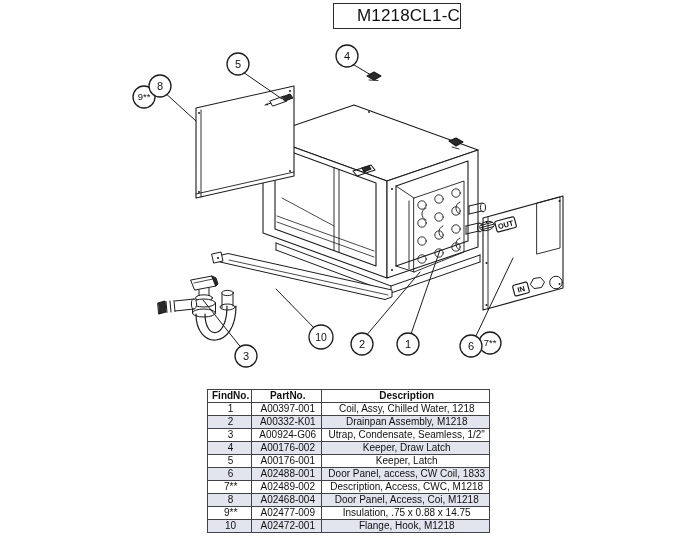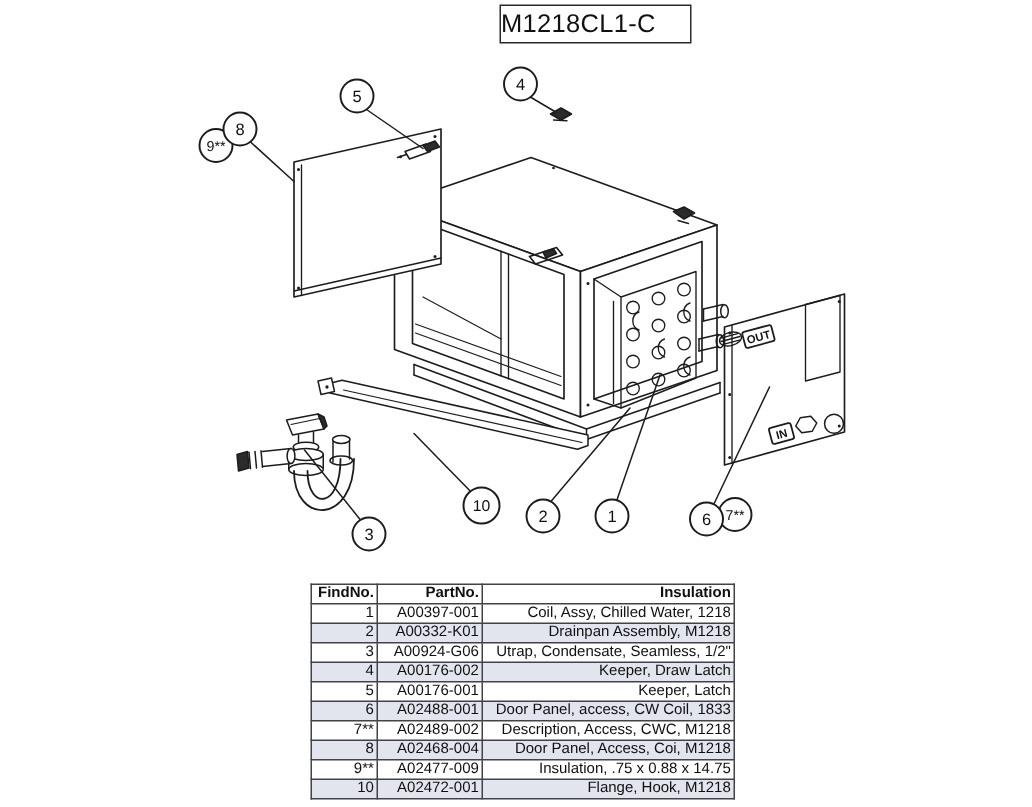--- a/index.html
+++ b/index.html
@@ -3,33 +3,33 @@
 <meta charset="utf-8">
 <style>
   html,body { margin:0; padding:0; background:#ffffff; }
   .sheet {
     position:relative; width:688px; height:538px; background:#ffffff;
     font-family:"Liberation Sans", sans-serif; overflow:hidden; color:#111;
   }
   .title-box {
     position:absolute; left:333px; top:3px; width:126px; height:24px;
     border:1.4px solid #2a2a2a; background:#fff;
-    display:flex; align-items:center; justify-content:flex-start;
+    display:flex; align-items:center; justify-content:flex-end;
     font-size:17px; letter-spacing:0.2px; color:#111;
   }
   svg.diagram { position:absolute; left:0; top:0; }
   svg text { font-family:"Liberation Sans", sans-serif; }
   table.parts-table {
     position:absolute; left:207px; top:389px;
     border-collapse:collapse; table-layout:fixed; background:#fff;
     font-size:10px; line-height:12px; color:#101010;
   }
   .parts-table th, .parts-table td {
     border:1px solid #42424a; height:12px; padding:0 2px 0 4px;
-    text-align:right; white-space:nowrap; overflow:hidden; font-weight:normal;margin-left:47px;
+    text-align:center; white-space:nowrap; overflow:hidden; font-weight:normal;margin-left:47px;
   }
   .parts-table th { font-weight:bold; }
   .parts-table tr.alt { background:#e2e4ee; }
   .col-find { width:42px; } .col-part { width:70px; } .col-desc { width:168px; }
 </style>
 </head>
 <body>
 
 <div class="sheet">
 
@@ -256,21 +256,21 @@
   <table class="parts-table">
     <colgroup>
         <col class="col-find">
         <col class="col-part">
         <col class="col-desc">
       </colgroup>
     <tbody>
         <tr>
       <th>FindNo.</th>
       <th>PartNo.</th>
-      <th>Insulation</th>
+      <th>Description</th>
     </tr>
     <tr>
       <td>1</td>
       <td>A00397-001</td>
       <td>Coil, Assy, Chilled Water, 1218</td>
     </tr>
     <tr class="alt">
       <td>2</td>
       <td>A00332-K01</td>
       <td>Drainpan Assembly, M1218</td>

